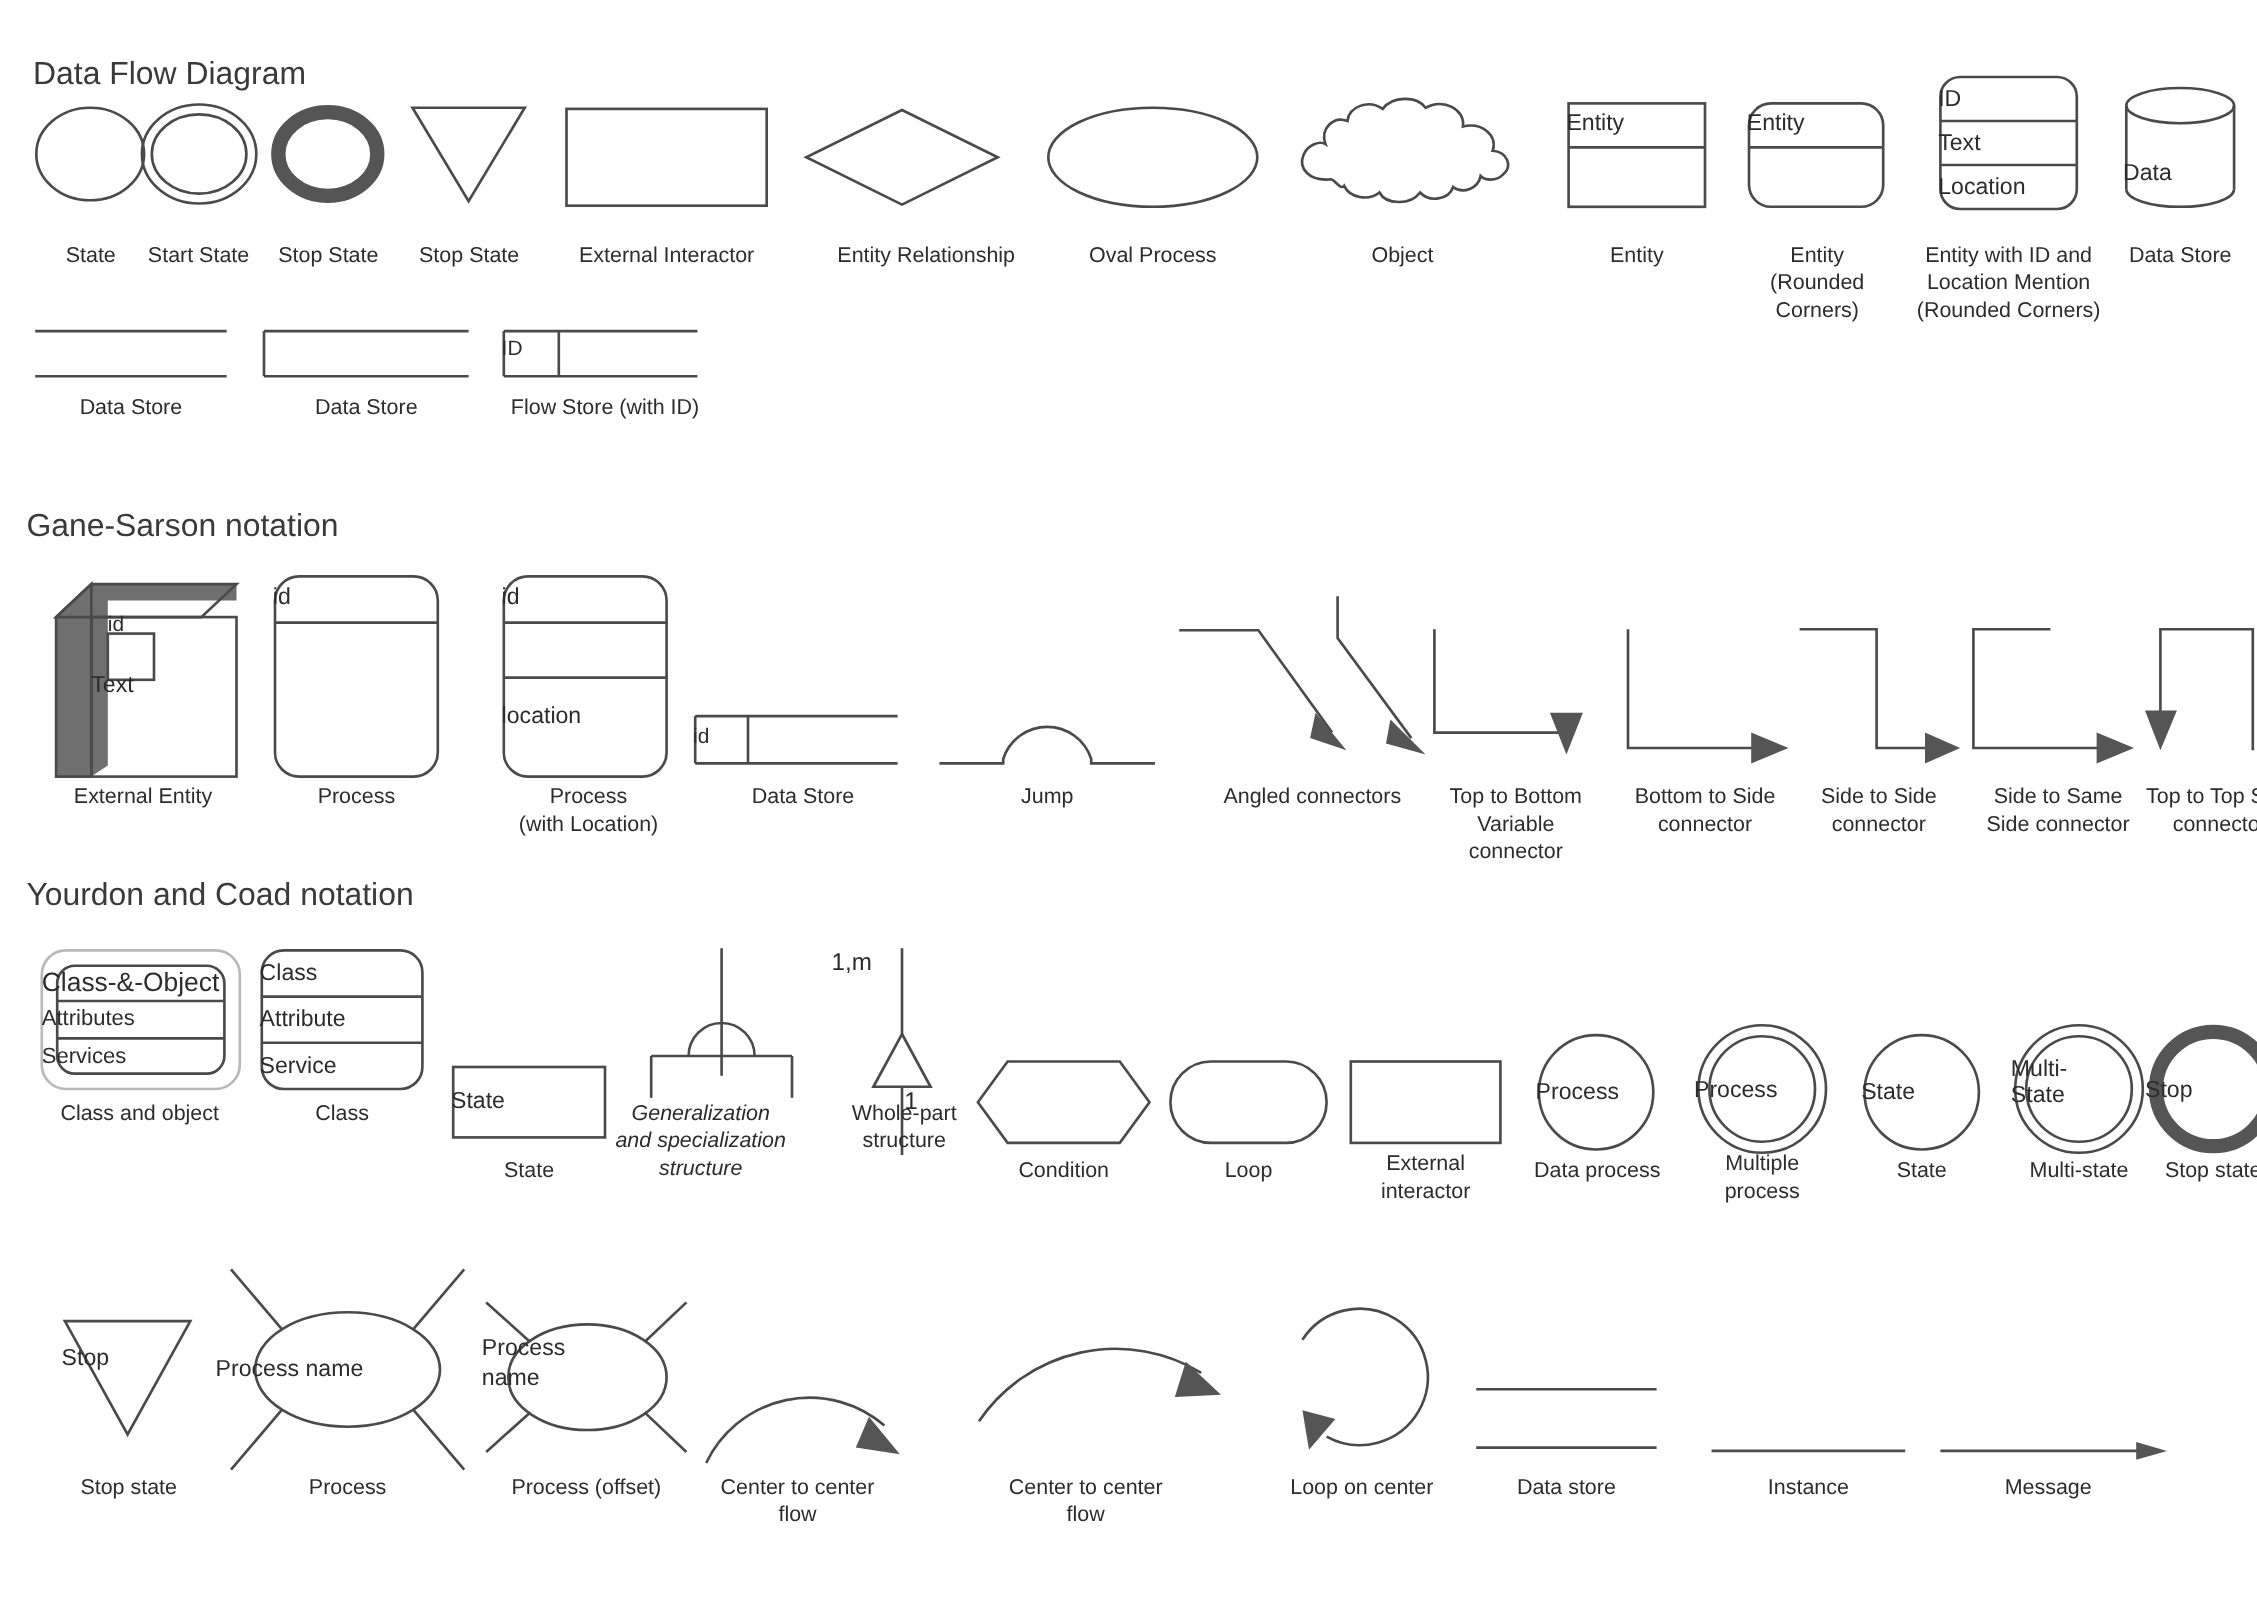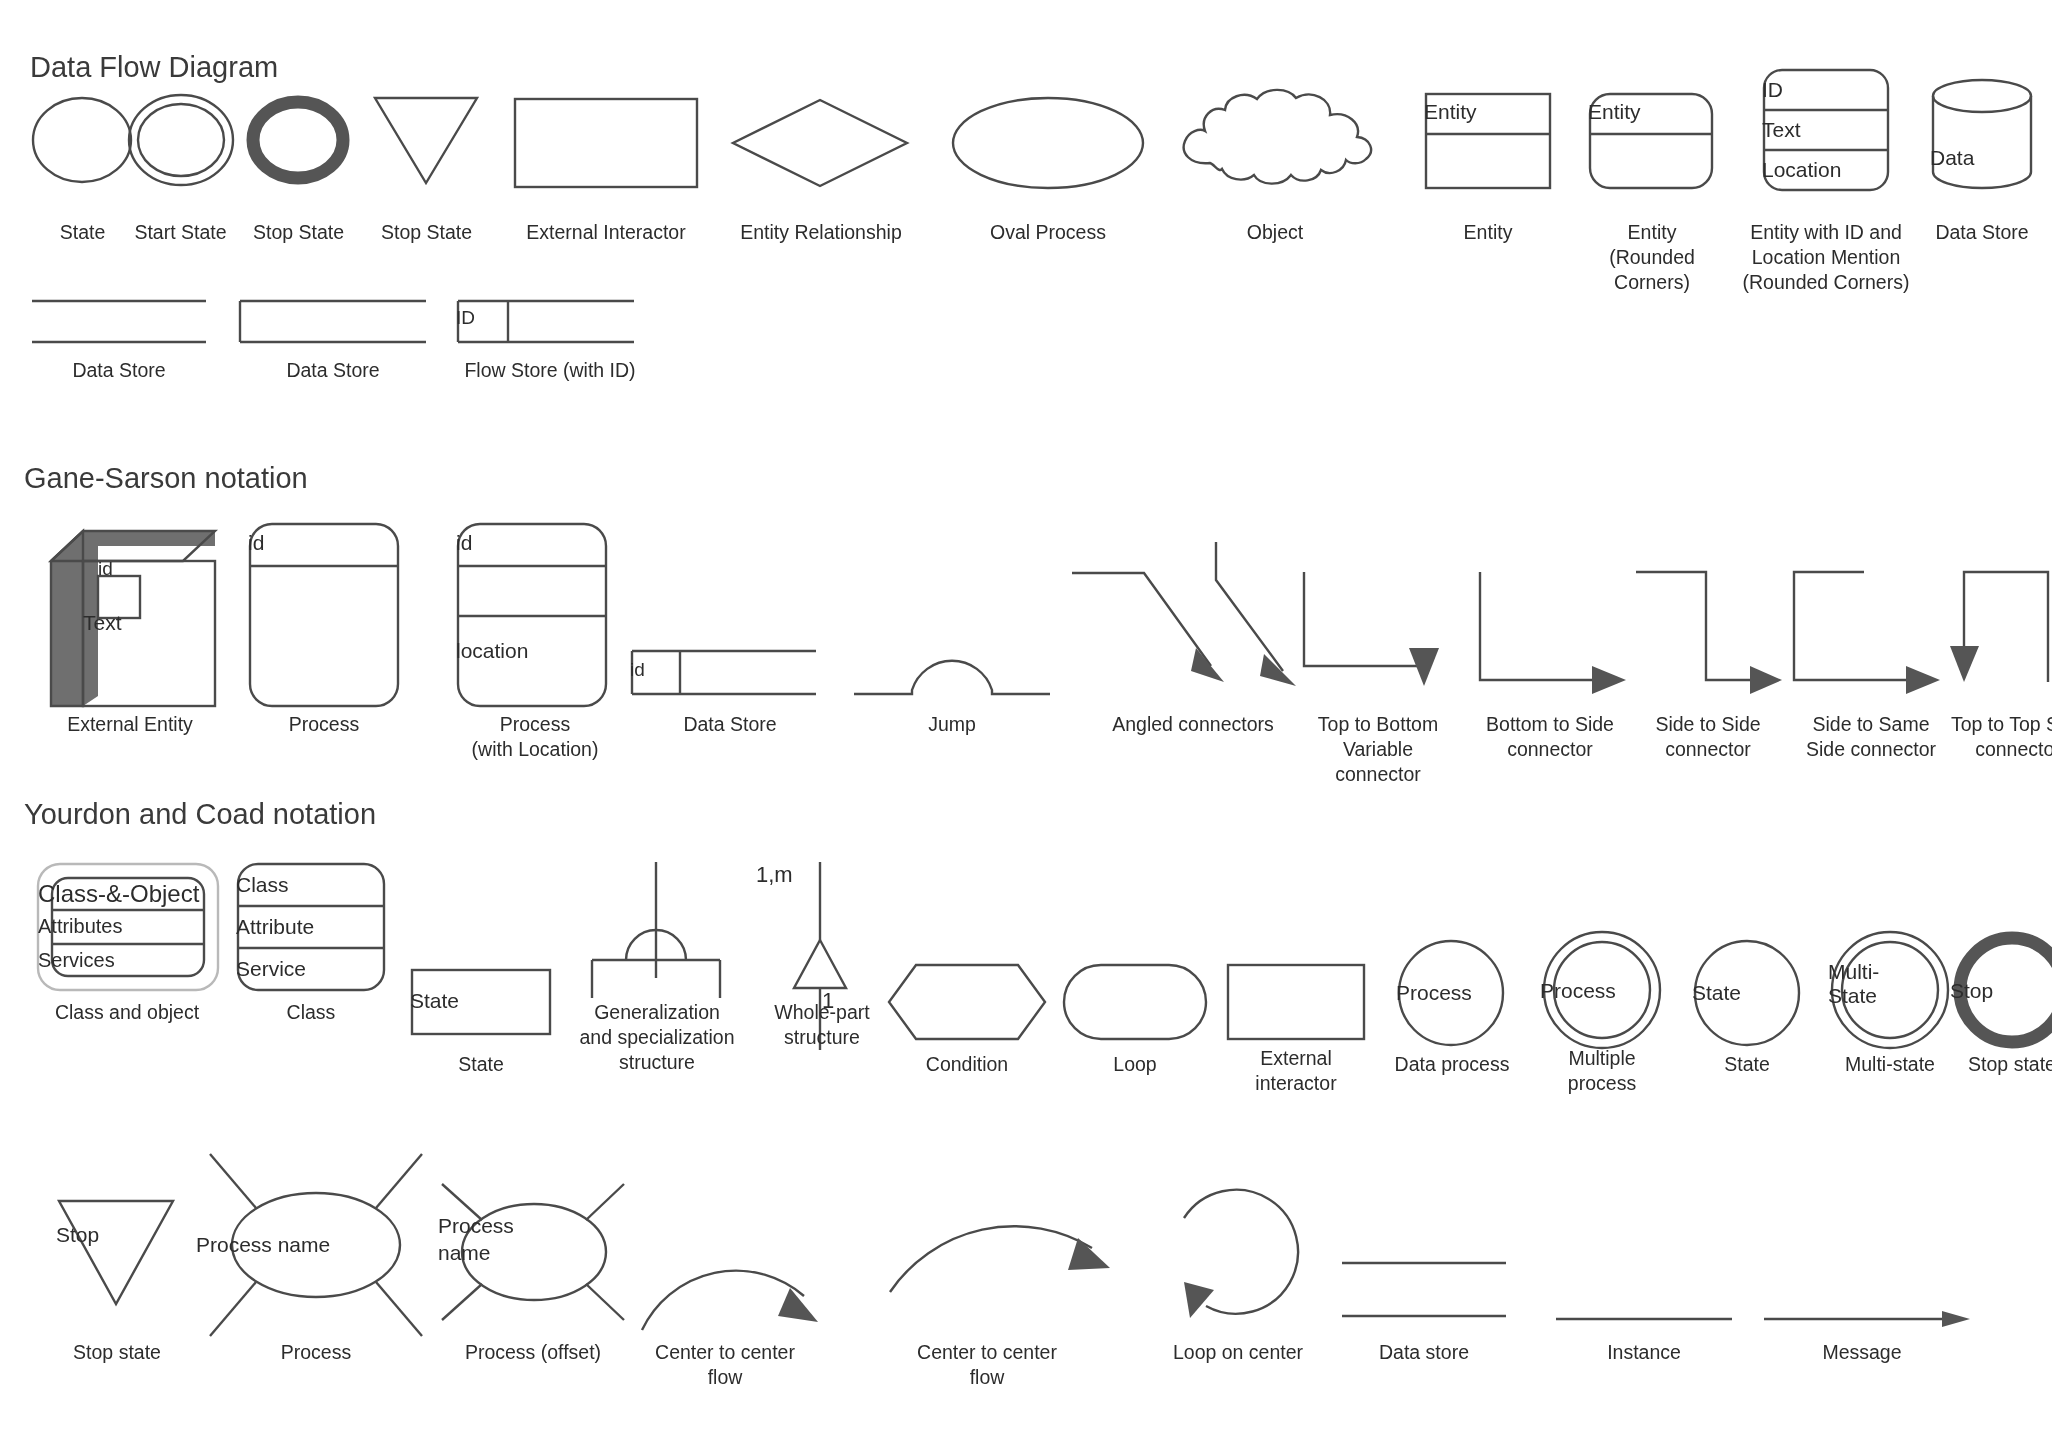--- a/index.html
+++ b/index.html
@@ -83,21 +83,21 @@
       <rect class="stroke" x="2" y="2" width="182" height="88"></rect>
     </svg>
 </div>
 <div class="cap" style="left:510px; top:220px; width:192px;">External Interactor</div>
 
 <div class="shape" style="left:730px; top:97px;">
   <svg width="180" height="92">
       <polygon class="stroke" points="90,3 177,46 90,89 3,46"></polygon>
     </svg>
 </div>
-<div class="cap" style="left:716px; top:220px; width:210px;">Entity Relationship</div>
+<div class="cap" style="left:737px; top:220px; width:210px;">Entity Relationship</div>
 
 <div class="shape" style="left:950px; top:95px;">
   <svg width="196" height="96">
       <ellipse class="stroke" cx="98" cy="48" rx="95" ry="45"></ellipse>
     </svg>
 </div>
 <div class="cap" style="left:952px; top:220px; width:192px;">Oval Process</div>
 
 <div class="shape" style="left:1172px; top:85px;">
   <svg width="210" height="105" viewBox="0 0 210 105">
@@ -324,21 +324,21 @@
 
 <div class="shape" style="left:586px; top:860px;">
   <svg width="140" height="140">
     <line class="stroke" x1="70" y1="2" x2="70" y2="118"></line>
     <path class="stroke" d="M40,100 A30,30 0 0 1 100,100"></path>
     <line class="stroke" x1="6" y1="100" x2="134" y2="100"></line>
     <line class="stroke" x1="6" y1="100" x2="6" y2="138"></line>
     <line class="stroke" x1="134" y1="100" x2="134" y2="138"></line>
   </svg>
 </div>
-<div class="cap" style="left:576px; top:1000px; width:162px;">Generalization
+<div class="cap" style="left:556px; top:1000px; width:162px;font-style:italic;">Generalization
 and specialization
 structure</div>
 
 <div class="shape" style="left:778px; top:860px;">
   <svg width="80" height="140">
     <line class="stroke" x1="42" y1="2" x2="42" y2="80"></line>
     <polygon class="stroke" points="42,80 68,128 16,128"></polygon>
     <line class="stroke" x1="42" y1="128" x2="42" y2="190"></line>
   </svg>
 </div>

